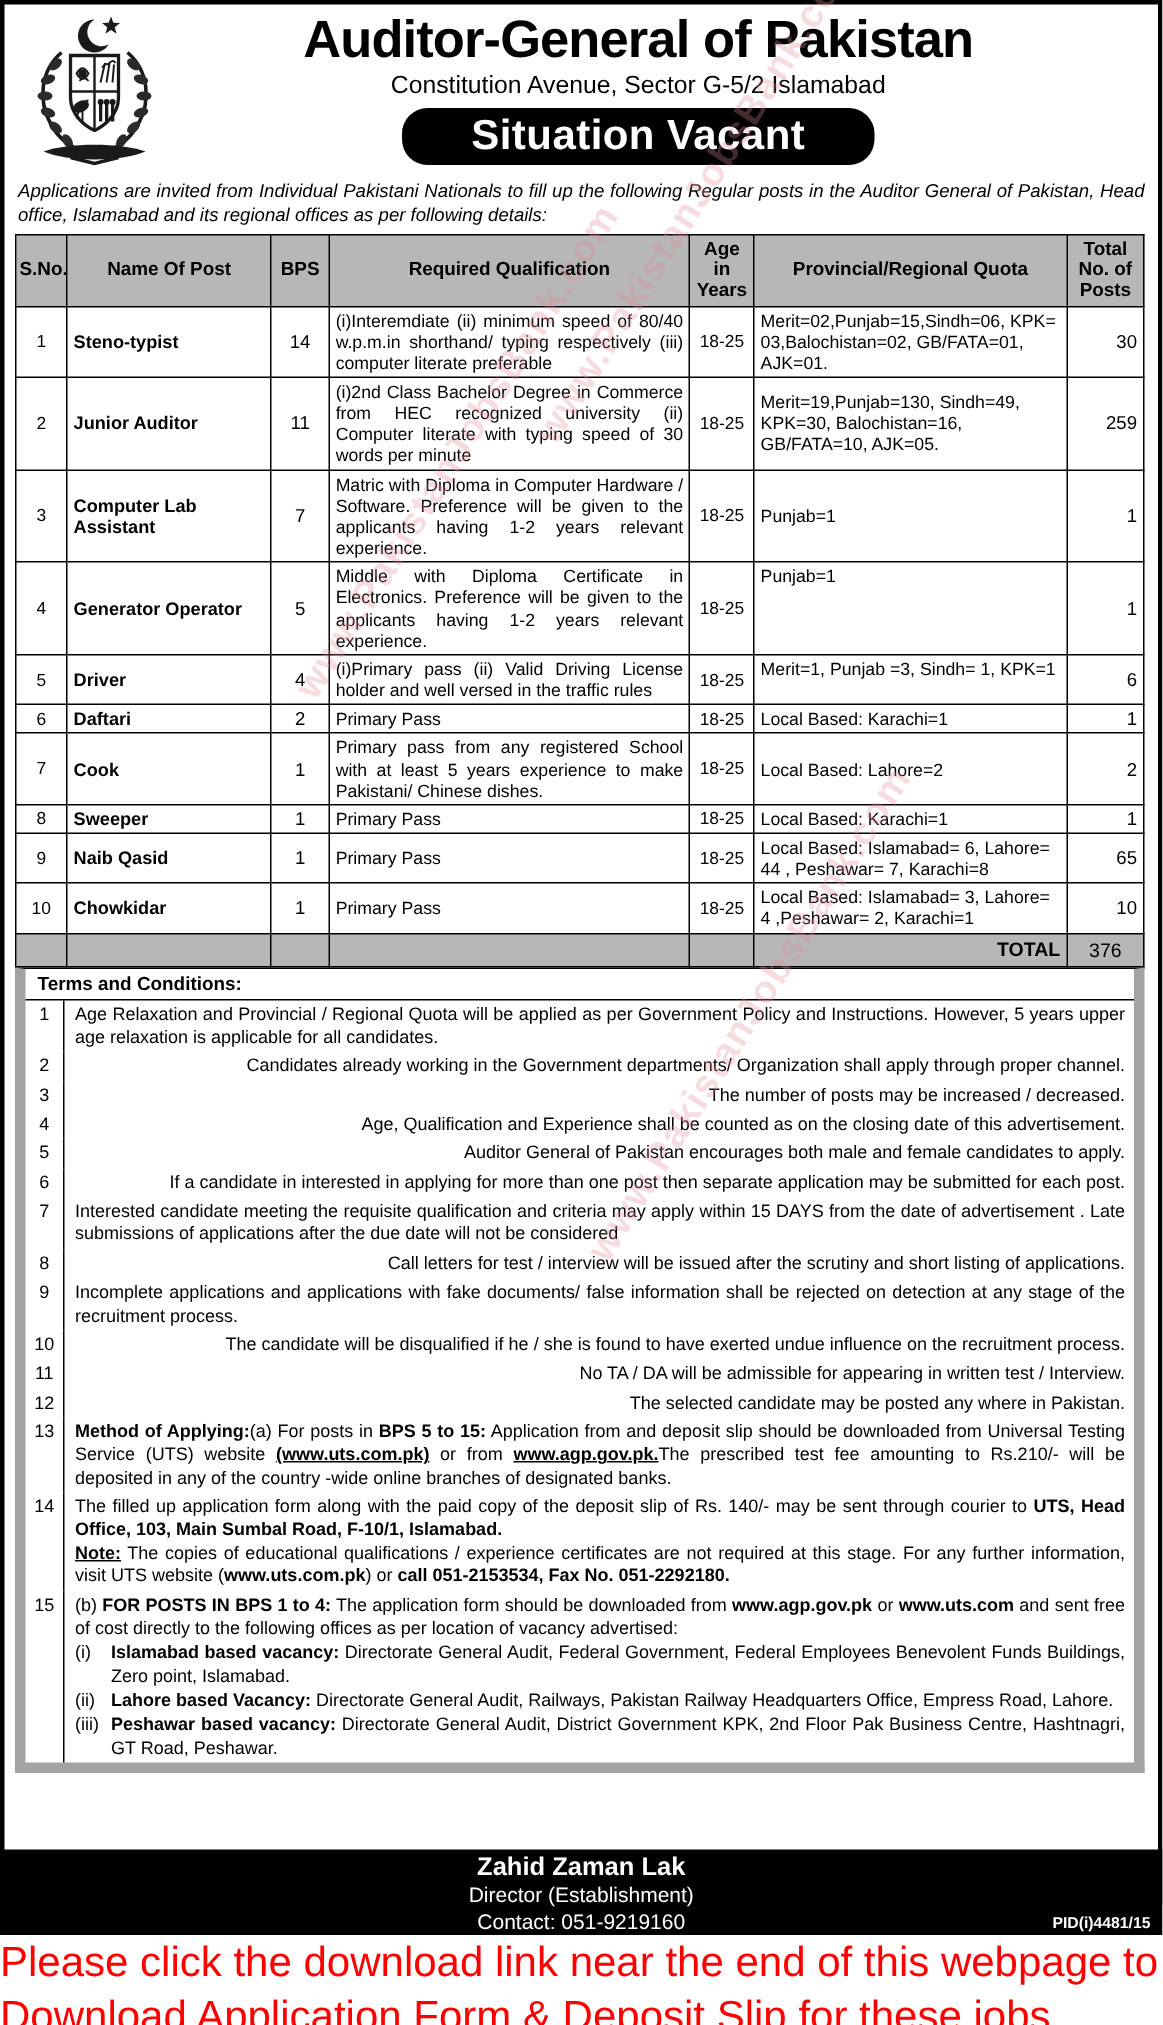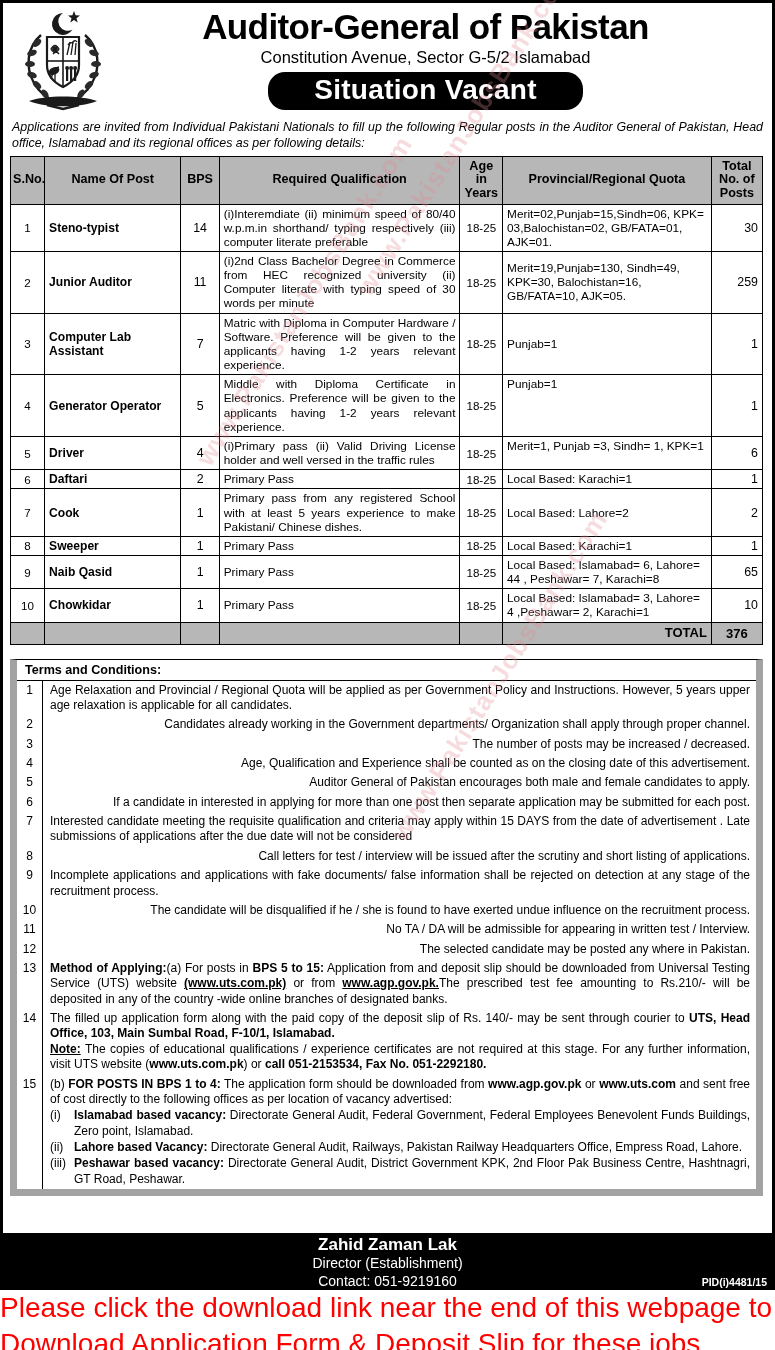--- a/index.html
+++ b/index.html
@@ -107,28 +107,28 @@
   .c-qual  { width:226px; text-align:justify; line-height:1.2; font-size:11.8px; }
   .c-age   { width:40px;  text-align:center; font-size:11.6px; }
   .c-quota { width:196px; line-height:1.2; font-size:11.8px; }
   .c-total { width:48px;  text-align:right; font-size:12.4px; }
 
   tr.total-row td {
     background:#b7b7b7;
     height:22px;
   }
   .total-label { text-align:right; font-weight:bold; font-size:13px; padding-right:6px; }
-  .total-value { text-align:center; font-weight:bold; font-size:13px; }
+  .total-value { text-align:center; font-weight:normal; font-size:13px; }
 
   
   .terms-box {
     width:753px;
     border:7px solid #a3a3a3;
     border-top:none;
-    margin-top:14px;
+    margin-top:0;
     border-top:1px solid #000;
   }
   .terms-title {
     font-size:12.6px;
     font-weight:bold;
     padding:3px 6px 3px 8px;
     border-bottom:1px solid #000;
   }
   .terms-list { }
   .term-row {

